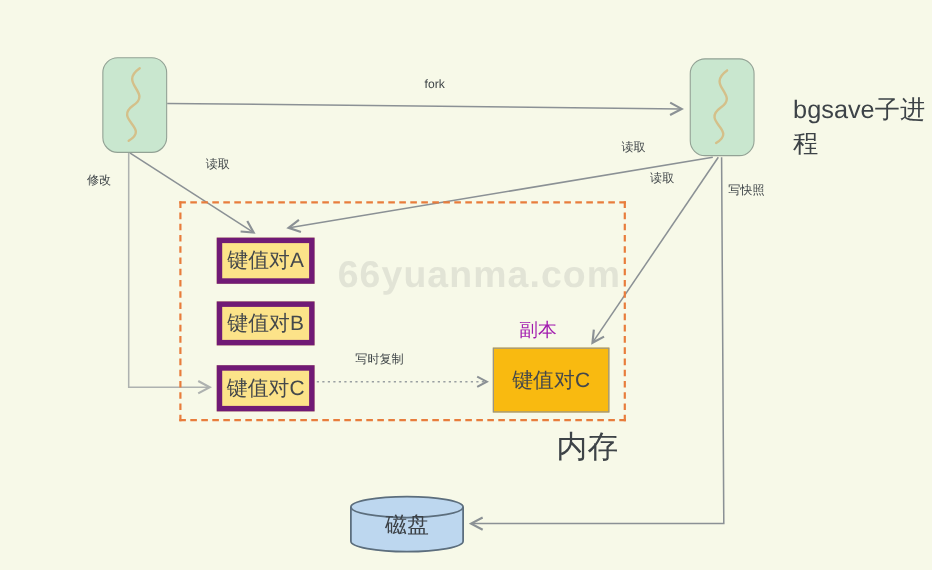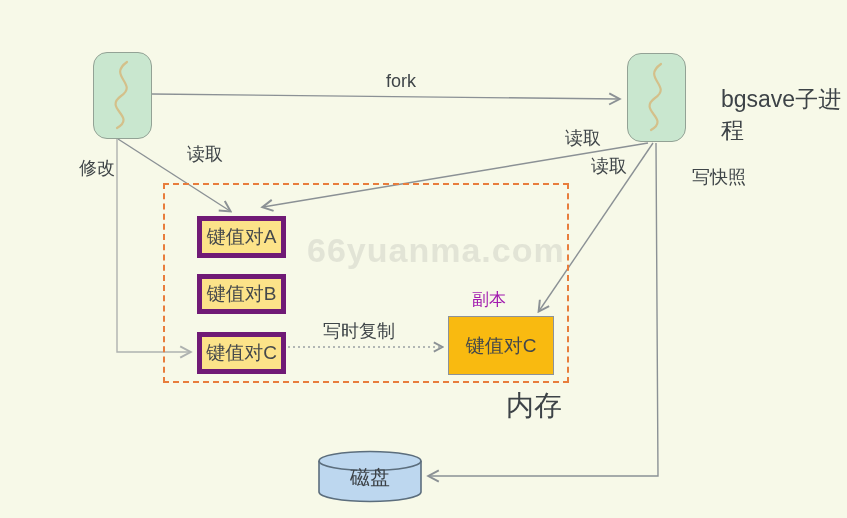--- a/index.html
+++ b/index.html
@@ -22,21 +22,21 @@
     font-size: 34px; letter-spacing: 1px;
     color: #e2e4d6; font-weight: bold;
     user-select: none;
   }
   .node-label {
     position: absolute;
     font-size: 23px; color: #3d4347;
   }
   .edge-label {
     position: absolute;
-    font-size: 18px; color: #3f4548;
+    font-size: 11px; color: #3f4548;
   }
   .process-box {
     position: absolute;
     width: 59px; height: 87px;
     background: #c9e7cf;
     border: 1.5px solid #93a295;
     border-radius: 14px;
     display: flex; align-items: center; justify-content: center;
   }
   .kv-box {
@@ -129,21 +129,21 @@
       <path d="M32,8 C12,22 44,30 26,42 C8,55 42,62 22,74" fill="none" stroke="#d4c08a" stroke-width="2.2" stroke-linecap="round"></path>
     </svg>
   </div>
   <div class="node-label" style="left:721px; top:84px;">bgsave子进程</div>
 
   <div class="edge-label" style="left:386px; top:71px;">fork</div>
   <div class="edge-label" style="left:187px; top:142px;">读取</div>
   <div class="edge-label" style="left:79px; top:156px;">修改</div>
   <div class="edge-label" style="left:565px; top:126px;">读取</div>
   <div class="edge-label" style="left:591px; top:154px;">读取</div>
-  <div class="edge-label" style="left:692px; top:165px;">写快照</div>
+  <div class="edge-label" style="left:662px; top:165px;">写快照</div>
   <div class="edge-label" style="left:323px; top:319px;">写时复制</div>
 
   <div class="kv-box" style="left:197px; top:216px;">键值对A</div>
   <div class="kv-box" style="left:197px; top:274px; height:40px;">键值对B</div>
   <div class="kv-box" style="left:197px; top:332px;">键值对C</div>
 
   <div class="copy-tag">副本</div>
   <div class="kv-copy-box">键值对C</div>
 
   <div class="disk">

